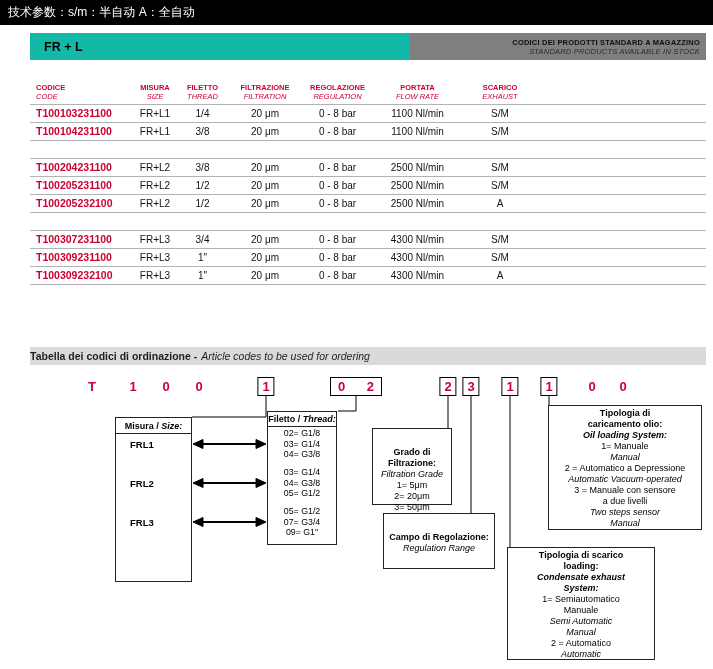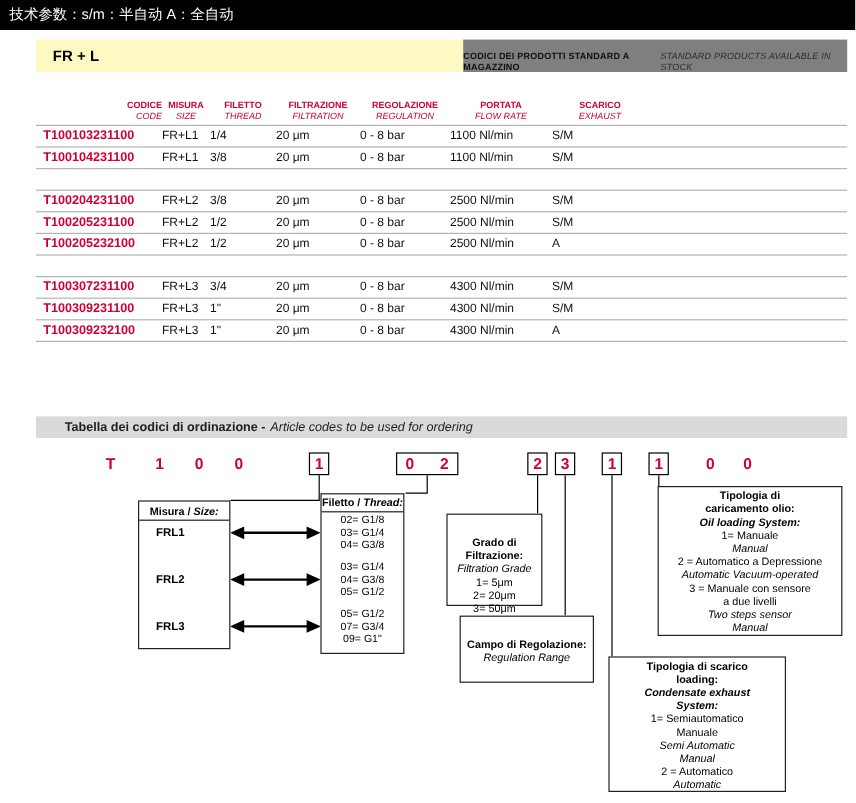--- a/index.html
+++ b/index.html
@@ -6,50 +6,50 @@
   html,body{background:#fff}
   body{font-family:"Liberation Sans","DejaVu Sans",sans-serif;color:#111}
   .page{position:relative;width:713px;height:669px;background:#fff;overflow:hidden}
 
   
   .topbar{position:absolute;left:0;top:0;width:713px;height:25px;background:#000;color:#fff;
           font-size:12px;line-height:25px;padding-left:8px}
 
   
   .band{position:absolute;left:30px;top:33px;width:676px;height:27px;display:flex}
-  .band-left{flex:1;background:#fef9c3;display:flex;align-items:center;padding-left:14px;
+  .band-left{flex:1;background:#14b8a6;display:flex;align-items:center;padding-left:14px;
              font-weight:bold;font-size:12.5px;color:#000}
-  .band-right{width:320px;background:#7f7f7f;display:flex;flex-direction:row;justify-content:center;
+  .band-right{width:296px;background:#7f7f7f;display:flex;flex-direction:column;justify-content:center;
               align-items:flex-end;padding-right:6px}
   .band-r1{font-size:7.5px;font-weight:bold;color:#0f0f0f;letter-spacing:.2px}
   .band-r2{font-size:7.5px;font-style:italic;color:#2b2b2b;letter-spacing:.2px}
 
   
   .ptable{position:absolute;left:30px;top:79px;width:676px}
   .thead{display:grid;grid-template-columns:105px 40px 55px 70px 75px 85px 80px;height:25px;padding-top:4px}
   .th{text-align:center;color:#cc0033}
-  .th.c0{text-align:right;padding-left:6px}
+  .th.c0{text-align:left;padding-left:6px}
   .th-it{font-size:7.5px;font-weight:bold;line-height:9px}
   .th-en{font-size:7.5px;font-style:italic;line-height:9px}
   .tgroup{border-top:1px solid #b3b3b3}
   .tgroup + .tgroup{margin-top:17px}
   .trow{display:grid;grid-template-columns:105px 40px 55px 70px 75px 85px 80px;height:18px;line-height:17px;
         border-bottom:1px solid #b3b3b3;font-size:10px;color:#111}
-  .td{}
+  .td{text-align:center}
   .td.c0{text-align:left;padding-left:6px;color:#cc0033;font-weight:bold;font-size:10.5px}
 
   
   .legend{position:absolute;left:30px;top:295px;width:676px;height:34px;font-size:10px;color:#111}
   .lg{position:absolute;top:2px}
   .lg div{line-height:11px}
   .i{font-style:italic}
 
   
   .obar{position:absolute;left:30px;top:347px;width:676px;height:18px;background:#dadada;line-height:18px;
-        font-size:10.5px;color:#1f1f1f;padding-left:24px}
+        font-size:10.5px;color:#1f1f1f;padding-left:0}
   .obar .b{font-weight:bold}
   .obar .i{margin-left:4px}
 
   
   .cchar{position:absolute;top:377px;height:19px;line-height:19px;color:#cc0033;font-weight:bold;
          font-size:13px;transform:translateX(-50%);text-align:center}
   .cchar.boxed{border:1px solid #000;padding:0 4px;line-height:17px}
   .cchar.wide{display:flex;justify-content:space-between;width:52px;padding:0 7px}
 
   
@@ -238,21 +238,21 @@
       <polygon points="266,444 256,439.5 256,448.5"></polygon>
       <line x1="201" y1="483" x2="258" y2="483" stroke-width="2"></line>
       <polygon points="193,483 203,478.5 203,487.5"></polygon>
       <polygon points="266,483 256,478.5 256,487.5"></polygon>
       <line x1="201" y1="522" x2="258" y2="522" stroke-width="2"></line>
       <polygon points="193,522 203,517.5 203,526.5"></polygon>
       <polygon points="266,522 256,517.5 256,526.5"></polygon>
     </g>
   </svg>
 
-  <div class="dbox" style="left:115px;top:417px;width:77px;height:124px">
+  <div class="dbox" style="left:115px;top:417px;width:77px;height:165px">
     <div class="dbox-title">
       <span>Misura / </span><span class="i">Size:</span>
     </div>
     <div class="dbox-body" id="size-items" style="height:109px">
         <div class="size-item" style="top: 5px;">FRL1</div>
         <div class="size-item" style="top: 44px;">FRL2</div>
         <div class="size-item" style="top: 83px;">FRL3</div>
       </div>
   </div>
 

